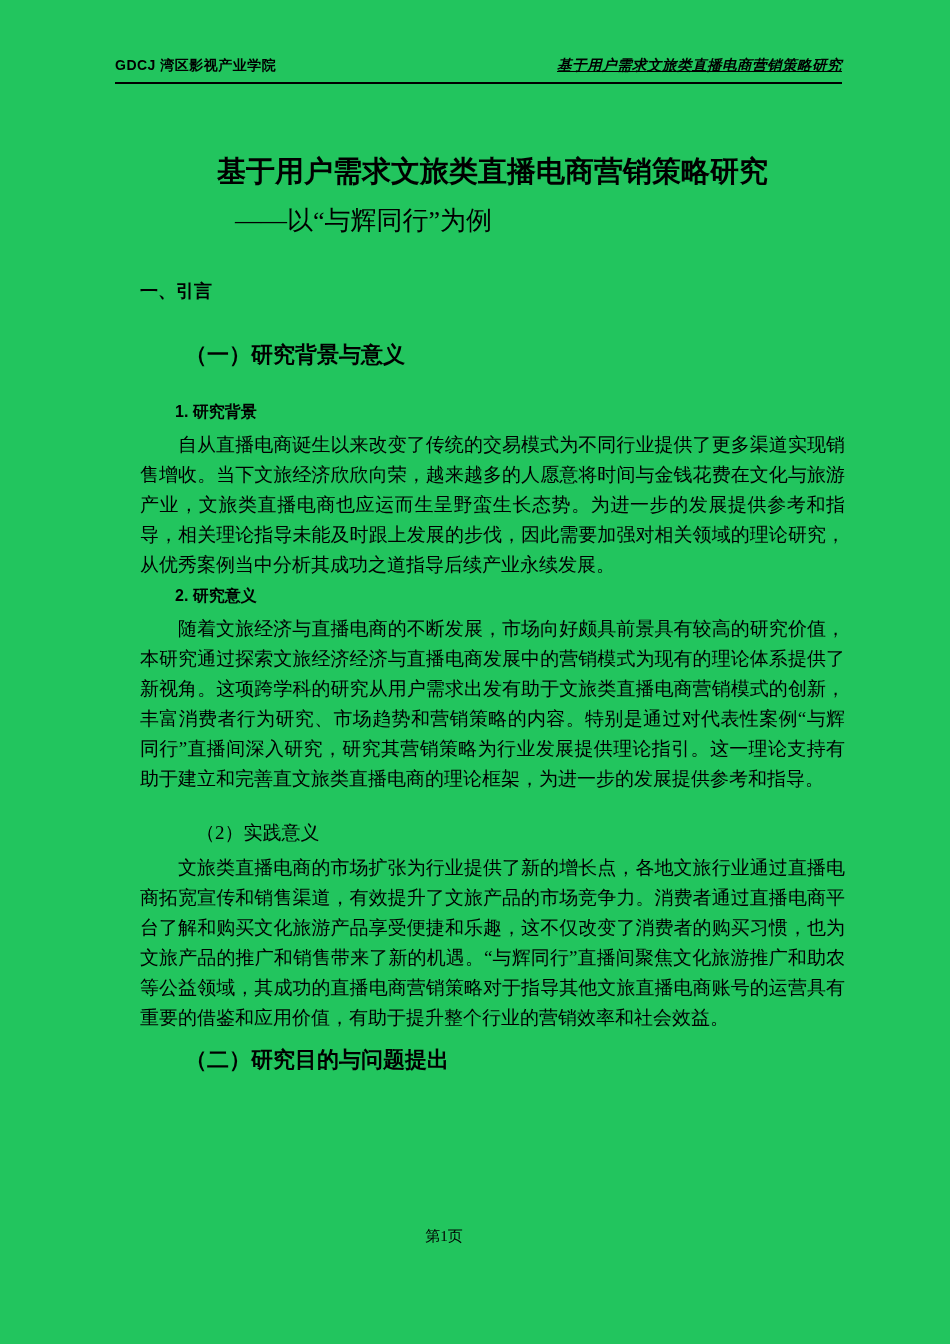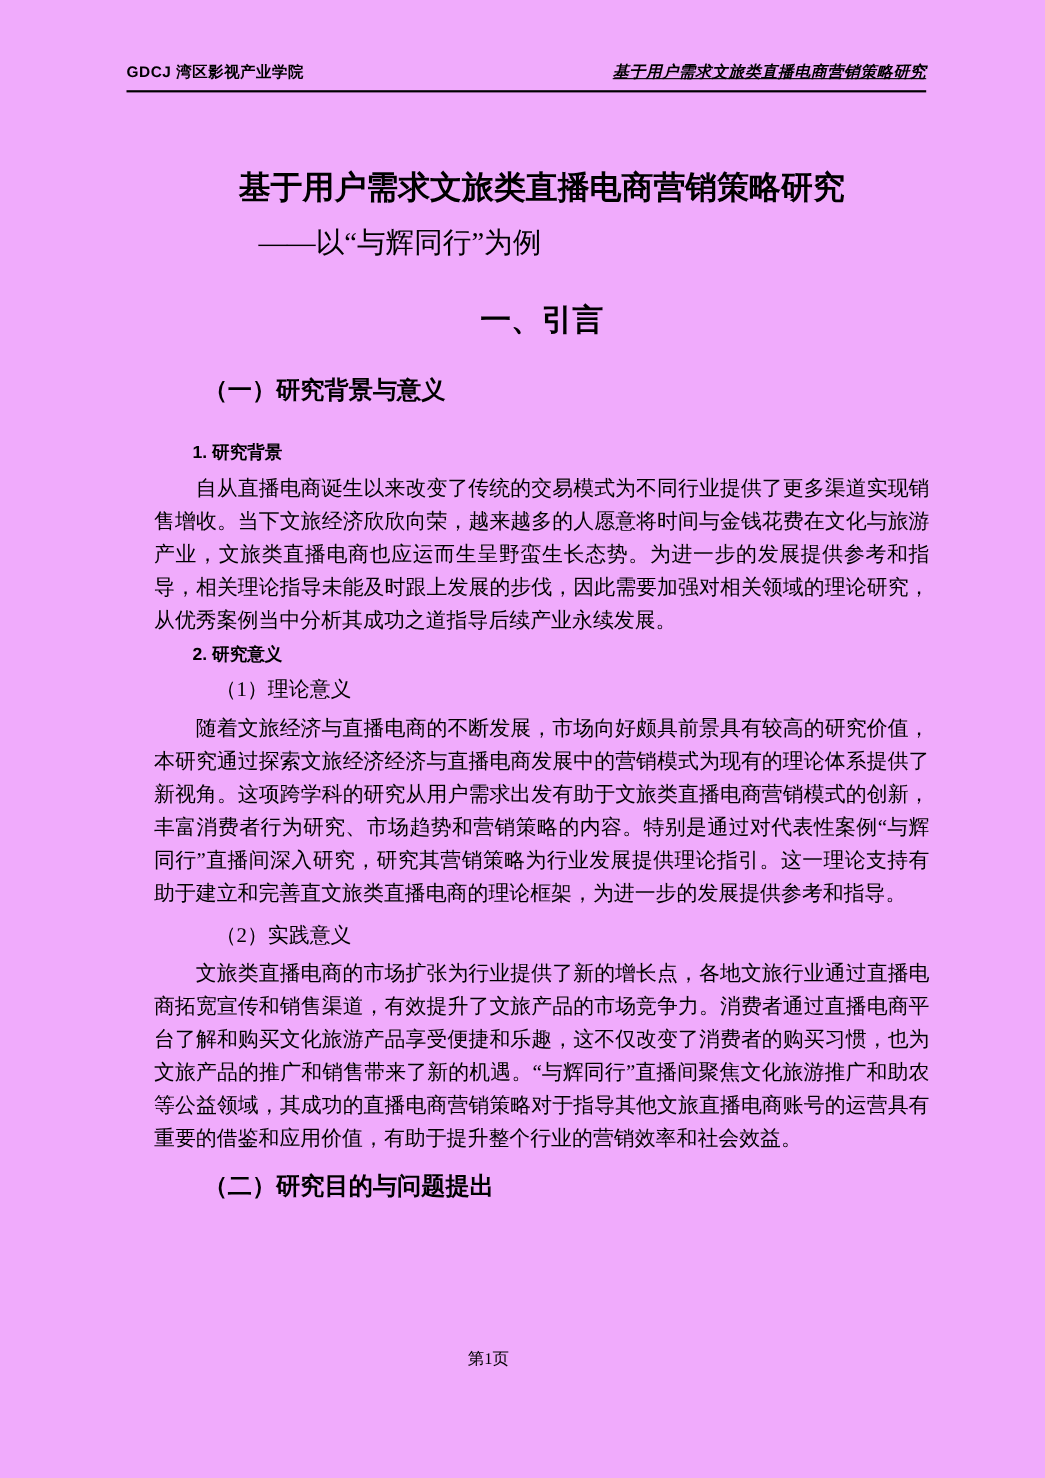--- a/index.html
+++ b/index.html
@@ -8,21 +8,21 @@
     width: 950px;
     height: 1344px;
     position: relative;
     font-family: "Liberation Serif", serif;
     color: #000000;
     overflow: hidden;
   }
   .page {
     position: absolute;
     inset: 0;
-    background: #f0abfc;
+    background: #22c55e;
   }
   .page-header {
     position: absolute;
     top: 56px;
     left: 115px;
     right: 108px;
     display: flex;
     justify-content: space-between;
     align-items: flex-end;
     border-bottom: 2px solid #000000;
@@ -63,24 +63,24 @@
     line-height: 38px;
   }
   .doc-subtitle {
     margin-top: 16px;
     padding-left: 95px;
     font-size: 26px;
     line-height: 30px;
   }
   .section-heading {
     margin-top: 38px;
-    text-align: center;
+    text-align: left;
     font-family: "Liberation Sans", sans-serif;
     font-weight: bold;
-    font-size: 28px;
+    font-size: 18px;
     line-height: 34px;
   }
   .sub-heading {
     margin-top: 32px;
     padding-left: 45px;
     font-family: "Liberation Sans", sans-serif;
     font-weight: bold;
     font-size: 22px;
     line-height: 30px;
   }
@@ -100,21 +100,21 @@
     text-align: justify;
     text-indent: 2em;
     word-break: break-all;
   }
   .point-sub-heading {
     margin-top: 4px;
     padding-left: 56px;
     font-size: 19px;
     line-height: 30px;
   }
-  .point-sub-heading.gap { margin-top: 8px; }
+  .point-sub-heading.gap { margin-top: 24px; }
   .sub-heading-2 {
     margin-top: 12px;
     padding-left: 45px;
     font-family: "Liberation Sans", sans-serif;
     font-weight: bold;
     font-size: 22px;
     line-height: 30px;
   }
   .page-footer {
     position: absolute;
@@ -146,21 +146,20 @@
     <h2 class="section-heading">一、引言</h2>
 
     <h3 class="sub-heading">（一）研究背景与意义</h3>
 
     <h4 class="num-heading">1. 研究背景</h4>
 
     <p class="para">自从直播电商诞生以来改变了传统的交易模式为不同行业提供了更多渠道实现销售增收。当下文旅经济欣欣向荣，越来越多的人愿意将时间与金钱花费在文化与旅游产业，文旅类直播电商也应运而生呈野蛮生长态势。为进一步的发展提供参考和指导，相关理论指导未能及时跟上发展的步伐，因此需要加强对相关领域的理论研究，从优秀案例当中分析其成功之道指导后续产业永续发展。</p>
 
     <h4 class="num-heading tight">2. 研究意义</h4>
 
-    <div class="point-sub-heading">（1）理论意义</div>
 
     <p class="para">随着文旅经济与直播电商的不断发展，市场向好颇具前景具有较高的研究价值，本研究通过探索文旅经济经济与直播电商发展中的营销模式为现有的理论体系提供了新视角。这项跨学科的研究从用户需求出发有助于文旅类直播电商营销模式的创新，丰富消费者行为研究、市场趋势和营销策略的内容。特别是通过对代表性案例“与辉同行”直播间深入研究，研究其营销策略为行业发展提供理论指引。这一理论支持有助于建立和完善直文旅类直播电商的理论框架，为进一步的发展提供参考和指导。</p>
 
     <div class="point-sub-heading gap">（2）实践意义</div>
 
     <p class="para">文旅类直播电商的市场扩张为行业提供了新的增长点，各地文旅行业通过直播电商拓宽宣传和销售渠道，有效提升了文旅产品的市场竞争力。消费者通过直播电商平台了解和购买文化旅游产品享受便捷和乐趣，这不仅改变了消费者的购买习惯，也为文旅产品的推广和销售带来了新的机遇。“与辉同行”直播间聚焦文化旅游推广和助农等公益领域，其成功的直播电商营销策略对于指导其他文旅直播电商账号的运营具有重要的借鉴和应用价值，有助于提升整个行业的营销效率和社会效益。</p>
 
     <h3 class="sub-heading-2">（二）研究目的与问题提出</h3>
 
   </main>

